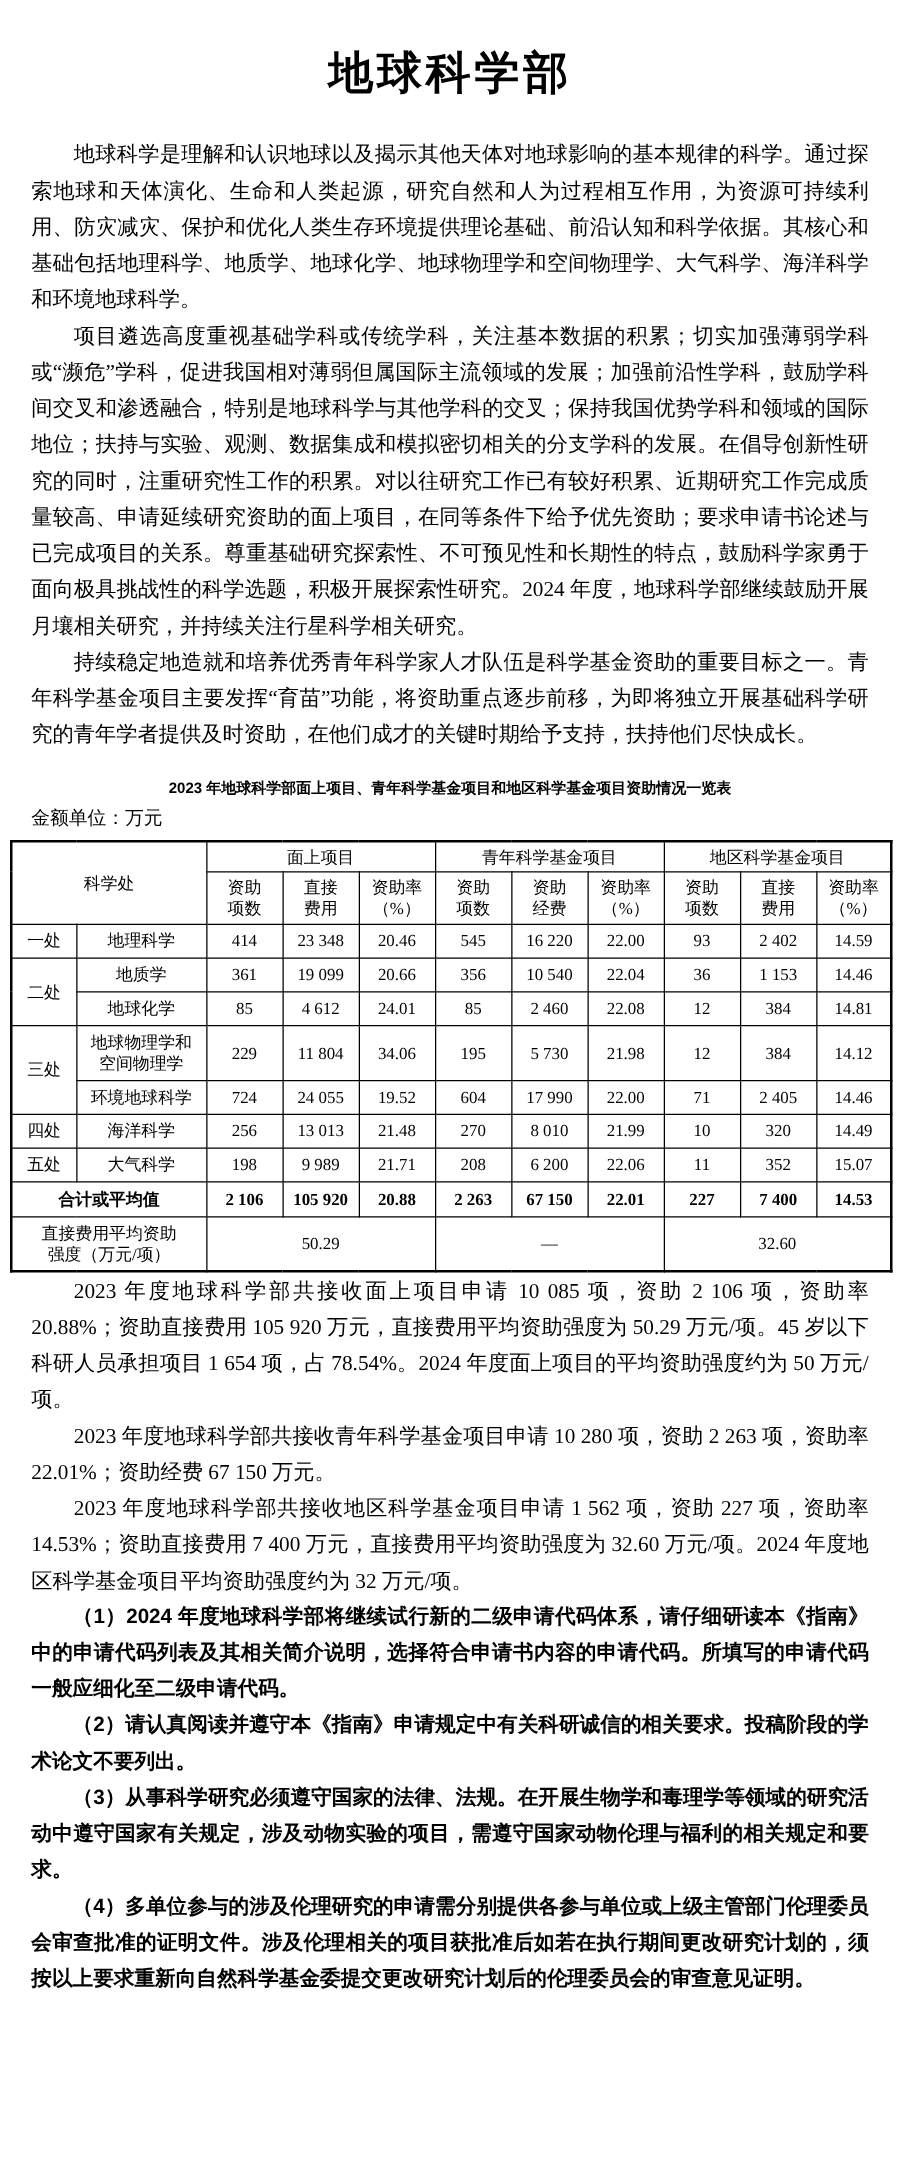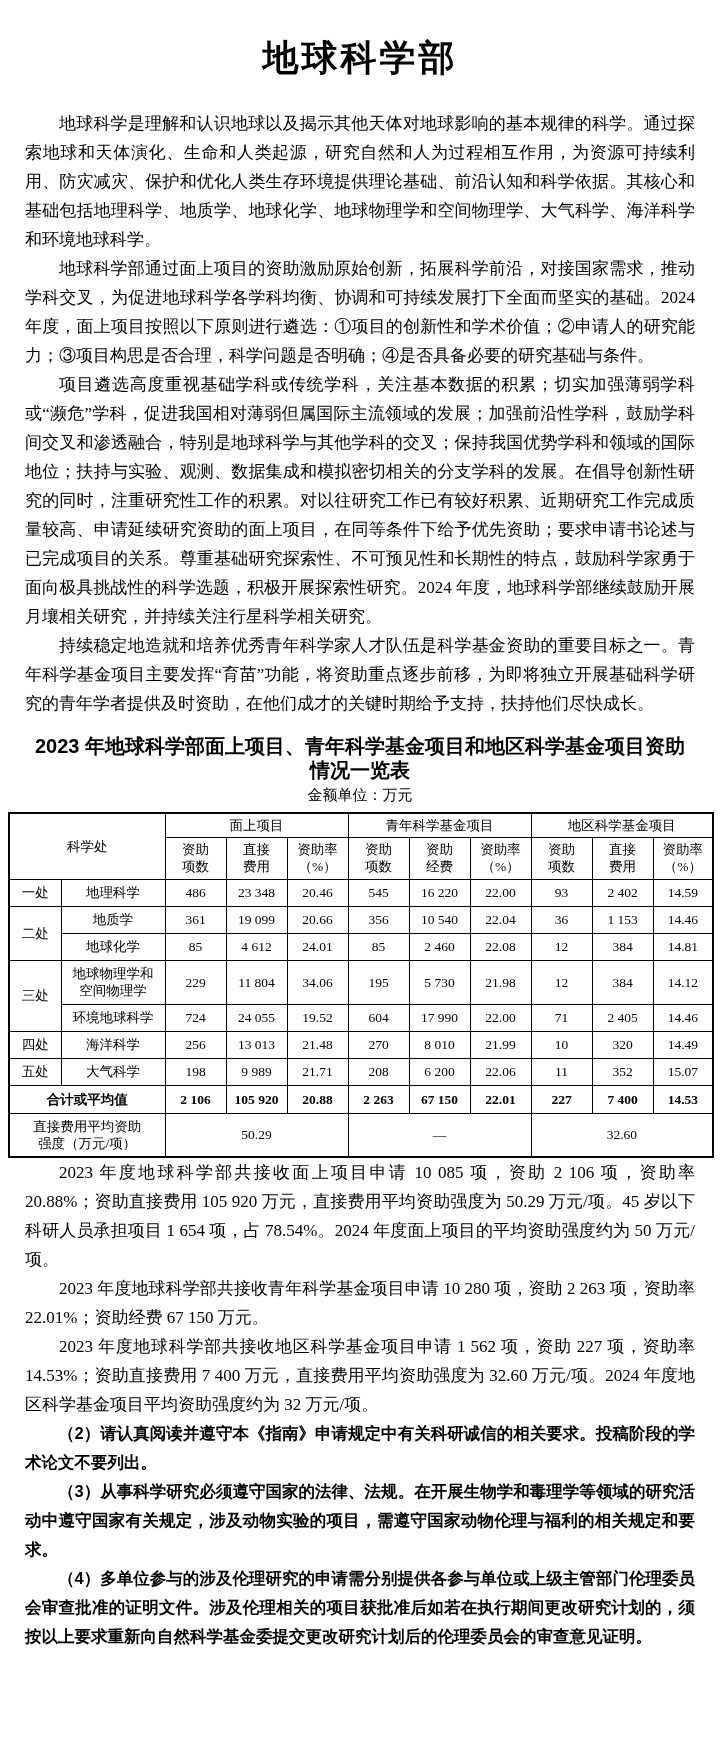--- a/index.html
+++ b/index.html
@@ -22,28 +22,28 @@
   p.body-para {
     font-size:17px;
     line-height:29px;
     text-align:justify;
     text-indent:2em;
     margin:0;
   }
   .table-title {
     font-family:"Liberation Sans","DejaVu Sans",sans-serif;
     font-weight:bold;
-    font-size:20px;
+    font-size:12px;
     text-align:center;
     margin:16px 0 0 0;
     line-height:24px;
   }
   .unit-note {
     font-size:15px;
-    text-align:center;
+    text-align:left;
     margin:2px 0 6px 0;
     line-height:22px;
   }
   table.fund-table {
     border-collapse:collapse;
     table-layout:fixed;
     width:704px;
     margin-left:-17px;
     border:2px solid #000;
   }
@@ -78,21 +78,20 @@
   p.notes-heading { margin-top:2px; }
 </style>
 </head>
 <body>
 
 <div class="page">
 
   <h1 class="page-title">地球科学部</h1>
 
   <p class="body-para">地球科学是理解和认识地球以及揭示其他天体对地球影响的基本规律的科学。通过探索地球和天体演化、生命和人类起源，研究自然和人为过程相互作用，为资源可持续利用、防灾减灾、保护和优化人类生存环境提供理论基础、前沿认知和科学依据。其核心和基础包括地理科学、地质学、地球化学、地球物理学和空间物理学、大气科学、海洋科学和环境地球科学。</p>
-  <p class="body-para">地球科学部通过面上项目的资助激励原始创新，拓展科学前沿，对接国家需求，推动学科交叉，为促进地球科学各学科均衡、协调和可持续发展打下全面而坚实的基础。2024 年度，面上项目按照以下原则进行遴选：①项目的创新性和学术价值；②申请人的研究能力；③项目构思是否合理，科学问题是否明确；④是否具备必要的研究基础与条件。</p>
   <p class="body-para">项目遴选高度重视基础学科或传统学科，关注基本数据的积累；切实加强薄弱学科或“濒危”学科，促进我国相对薄弱但属国际主流领域的发展；加强前沿性学科，鼓励学科间交叉和渗透融合，特别是地球科学与其他学科的交叉；保持我国优势学科和领域的国际地位；扶持与实验、观测、数据集成和模拟密切相关的分支学科的发展。在倡导创新性研究的同时，注重研究性工作的积累。对以往研究工作已有较好积累、近期研究工作完成质量较高、申请延续研究资助的面上项目，在同等条件下给予优先资助；要求申请书论述与已完成项目的关系。尊重基础研究探索性、不可预见性和长期性的特点，鼓励科学家勇于面向极具挑战性的科学选题，积极开展探索性研究。2024 年度，地球科学部继续鼓励开展月壤相关研究，并持续关注行星科学相关研究。</p>
   <p class="body-para">持续稳定地造就和培养优秀青年科学家人才队伍是科学基金资助的重要目标之一。青年科学基金项目主要发挥“育苗”功能，将资助重点逐步前移，为即将独立开展基础科学研究的青年学者提供及时资助，在他们成才的关键时期给予支持，扶持他们尽快成长。</p>
 
   <div class="table-title">2023 年地球科学部面上项目、青年科学基金项目和地区科学基金项目资助情况一览表</div>
   <div class="unit-note">金额单位：万元</div>
 
   <table class="fund-table">
     <colgroup>
       <col style="width:52px">
         <col style="width:104px">
@@ -131,21 +130,21 @@
         <th class="pre">直接
 费用</th>
         <th class="pre">资助率
 （%）</th>
       </tr>
     </thead>
     <tbody>
       <tr class="data-row">
         <td>一处</td>
         <td>地理科学</td>
-        <td>486</td>
+        <td>414</td>
         <td>23 348</td>
         <td>20.46</td>
         <td>545</td>
         <td>16 220</td>
         <td>22.00</td>
         <td>93</td>
         <td>2 402</td>
         <td>14.59</td>
       </tr>
       <tr class="data-row">
@@ -244,17 +243,18 @@
         <td colspan="3">—</td>
         <td colspan="3">32.60</td>
       </tr>
     </tbody>
   </table>
 
   <p class="body-para post-para">2023 年度地球科学部共接收面上项目申请 10 085 项，资助 2 106 项，资助率 20.88%；资助直接费用 105 920 万元，直接费用平均资助强度为 50.29 万元/项。45 岁以下科研人员承担项目 1 654 项，占 78.54%。2024 年度面上项目的平均资助强度约为 50 万元/项。</p>
   <p class="body-para">2023 年度地球科学部共接收青年科学基金项目申请 10 280 项，资助 2 263 项，资助率 22.01%；资助经费 67 150 万元。</p>
   <p class="body-para">2023 年度地球科学部共接收地区科学基金项目申请 1 562 项，资助 227 项，资助率 14.53%；资助直接费用 7 400 万元，直接费用平均资助强度为 32.60 万元/项。2024 年度地区科学基金项目平均资助强度约为 32 万元/项。</p>
 
+  <p class="note-para">（1）2024 年度地球科学部将继续试行新的二级申请代码体系，请仔细研读本《指南》中的申请代码列表及其相关简介说明，选择符合申请书内容的申请代码。所填写的申请代码一般应细化至二级申请代码。</p>
   <p class="note-para">（2）请认真阅读并遵守本《指南》申请规定中有关科研诚信的相关要求。投稿阶段的学术论文不要列出。</p>
   <p class="note-para">（3）从事科学研究必须遵守国家的法律、法规。在开展生物学和毒理学等领域的研究活动中遵守国家有关规定，涉及动物实验的项目，需遵守国家动物伦理与福利的相关规定和要求。</p>
   <p class="note-para">（4）多单位参与的涉及伦理研究的申请需分别提供各参与单位或上级主管部门伦理委员会审查批准的证明文件。涉及伦理相关的项目获批准后如若在执行期间更改研究计划的，须按以上要求重新向自然科学基金委提交更改研究计划后的伦理委员会的审查意见证明。</p>
 
 </div>
 
 </body></html>

